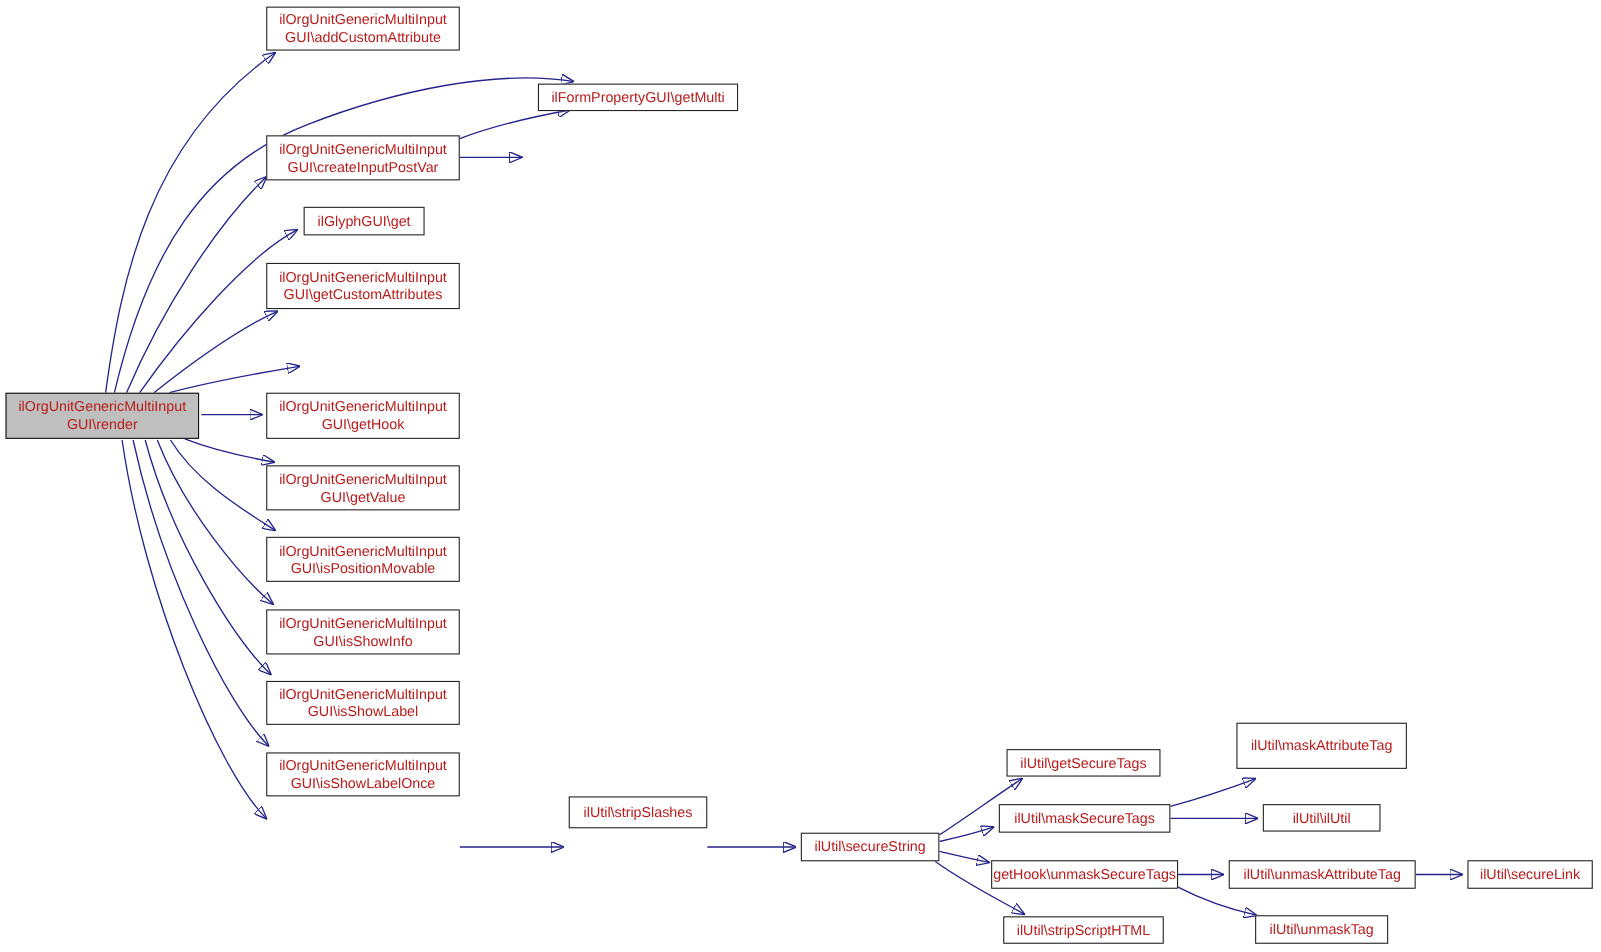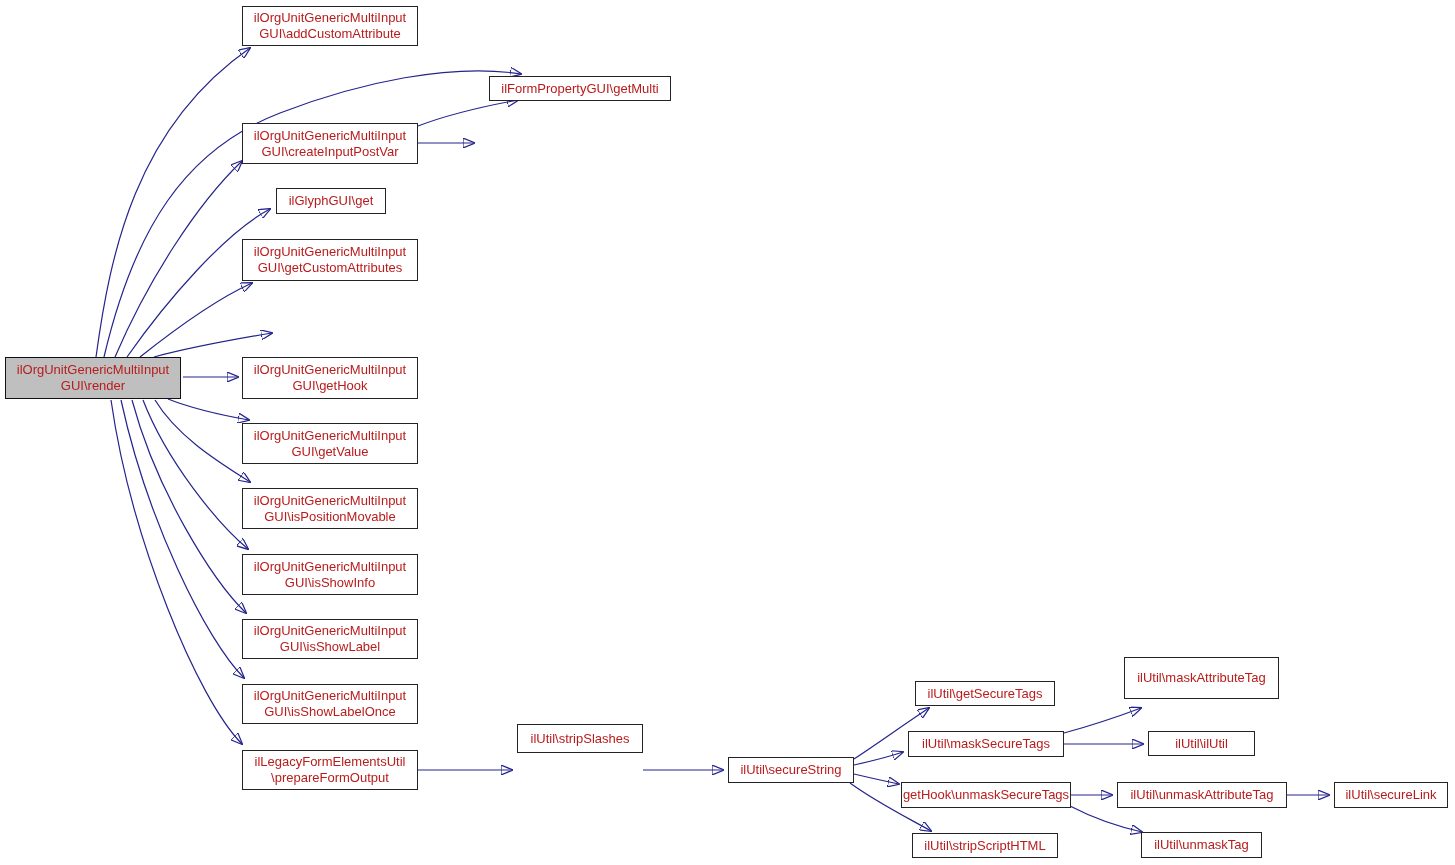--- a/index.html
+++ b/index.html
@@ -101,22 +101,20 @@
 
   <div class="node" style="left:242px;top:554px;width:176px;height:41px">ilOrgUnitGenericMultiInput
 GUI\isShowInfo</div>
 
   <div class="node" style="left:242px;top:619px;width:176px;height:40px">ilOrgUnitGenericMultiInput
 GUI\isShowLabel</div>
 
   <div class="node" style="left:242px;top:684px;width:176px;height:40px">ilOrgUnitGenericMultiInput
 GUI\isShowLabelOnce</div>
 
-  <div class="node" style="left:242px;top:750px;width:176px;height:40px">ilLegacyFormElementsUtil
-\prepareFormOutput</div>
 
   <div class="node" style="left:517px;top:724px;width:126px;height:29px">ilUtil\stripSlashes</div>
 
   <div class="node" style="left:728px;top:757px;width:126px;height:26px">ilUtil\secureString</div>
 
   <div class="node" style="left:915px;top:681px;width:140px;height:25px">ilUtil\getSecureTags</div>
 
   <div class="node" style="left:908px;top:731px;width:156px;height:26px">ilUtil\maskSecureTags</div>
 
   <div class="node" style="left:901px;top:782px;width:170px;height:26px">getHook\unmaskSecureTags</div>

